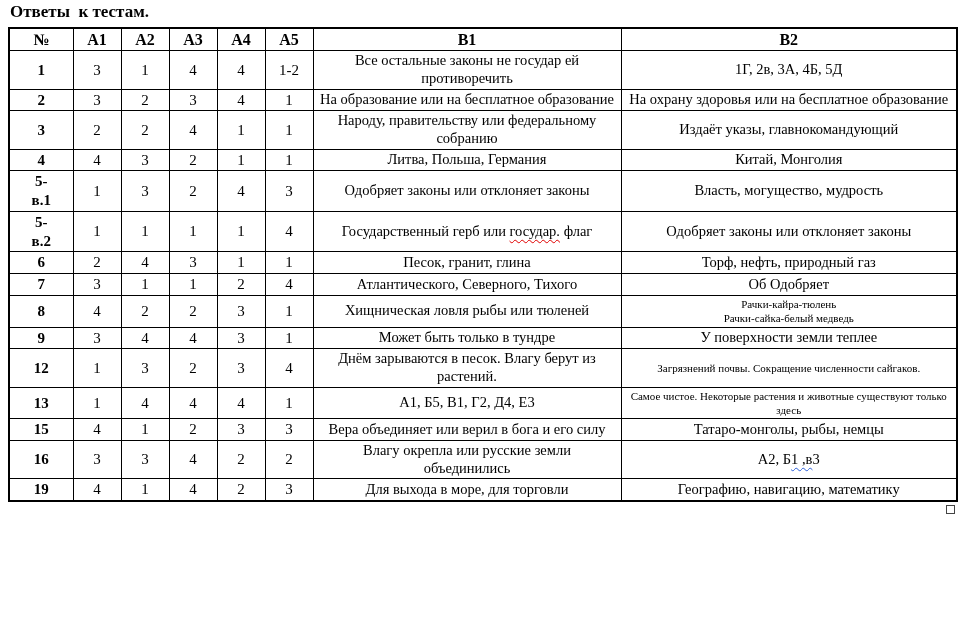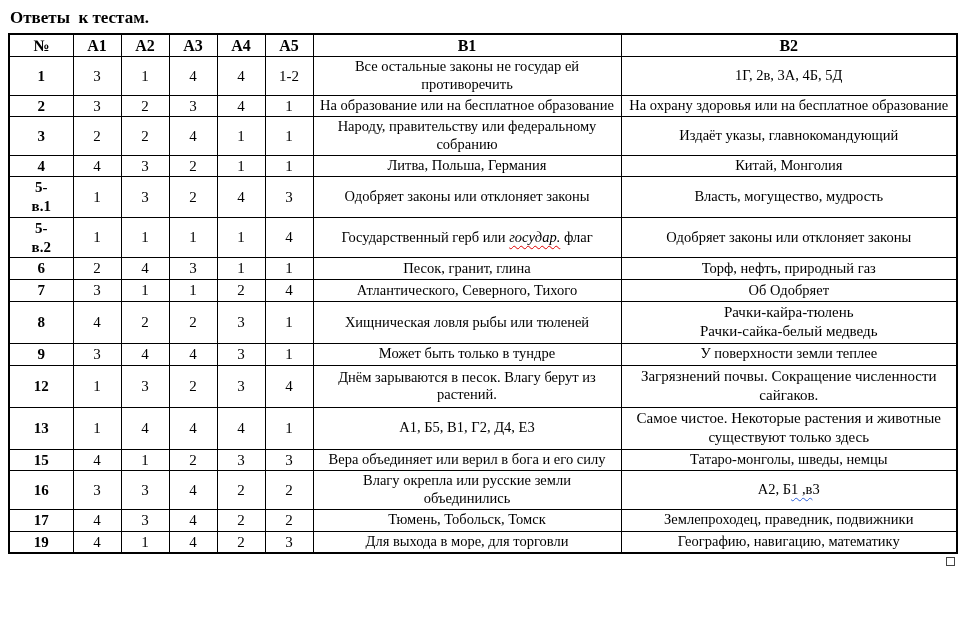--- a/index.html
+++ b/index.html
@@ -9,21 +9,21 @@
     width: 964px;
     height: 636px;
     overflow: hidden;
     font-family: "Liberation Serif", "DejaVu Serif", serif;
     color: #000;
   }
   .page {
     box-sizing: border-box;
     width: 964px;
     height: 456px;
-    padding: 8px 8px 0 8px;
+    padding: 2px 8px 0 8px;
   }
   .title {
     font-size: 17px;
     font-weight: bold;
     margin: 0 0 5px 2px;
     white-space: pre;
   }
   table.answers {
     border-collapse: collapse;
     table-layout: fixed;
@@ -52,28 +52,27 @@
     font-size: 15px;
     line-height: 1.25;
   }
   td.bcell {
     font-size: 14.5px;
     line-height: 1.22;
     white-space: pre-line;
     padding: 1px 6px;
   }
   td.bcell.small {
-    font-size: 15px;
+    font-size: 11px;
     line-height: 1.3;
   }
   .mark-red {
     text-decoration: underline wavy var(--spell-red, #e00000);
     text-decoration-thickness: 1px;
     text-underline-offset: 3px;
-    font-style: italic;
   }
   .mark-blue {
     text-decoration: underline wavy var(--grammar-blue, #2b5fd9);
     text-decoration-thickness: 1px;
     text-underline-offset: 3px;
   }
   .resize-handle {
     width: 7px;
     height: 7px;
     border: 1px solid #444;
@@ -246,43 +245,33 @@
           <td class="bcell small"><span>Самое чистое. Некоторые растения и животные существуют только здесь</span></td>
         </tr>
         <tr>
           <td class="num">15</td>
           <td class="ans">4</td>
           <td class="ans">1</td>
           <td class="ans">2</td>
           <td class="ans">3</td>
           <td class="ans">3</td>
           <td class="bcell"><span>Вера объединяет или верил в бога и его силу</span></td>
-          <td class="bcell"><span>Татаро-монголы, шведы, немцы</span></td>
+          <td class="bcell"><span>Татаро-монголы, рыбы, немцы</span></td>
         </tr>
         <tr>
           <td class="num">16</td>
           <td class="ans">3</td>
           <td class="ans">3</td>
           <td class="ans">4</td>
           <td class="ans">2</td>
           <td class="ans">2</td>
           <td class="bcell"><span>Влагу окрепла или русские земли объединились</span></td>
           <td class="bcell"><span>А2, Б</span><span class="mark-blue">1 ,в</span><span>3</span></td>
         </tr>
         <tr>
-          <td class="num">17</td>
-          <td class="ans">4</td>
-          <td class="ans">3</td>
-          <td class="ans">4</td>
-          <td class="ans">2</td>
-          <td class="ans">2</td>
-          <td class="bcell"><span>Тюмень, Тобольск, Томск</span></td>
-          <td class="bcell"><span>Землепроходец, праведник, подвижники</span></td>
-        </tr>
-        <tr>
           <td class="num">19</td>
           <td class="ans">4</td>
           <td class="ans">1</td>
           <td class="ans">4</td>
           <td class="ans">2</td>
           <td class="ans">3</td>
           <td class="bcell"><span>Для выхода в море, для торговли</span></td>
           <td class="bcell"><span>Географию, навигацию, математику</span></td>
         </tr>
       </tbody>

